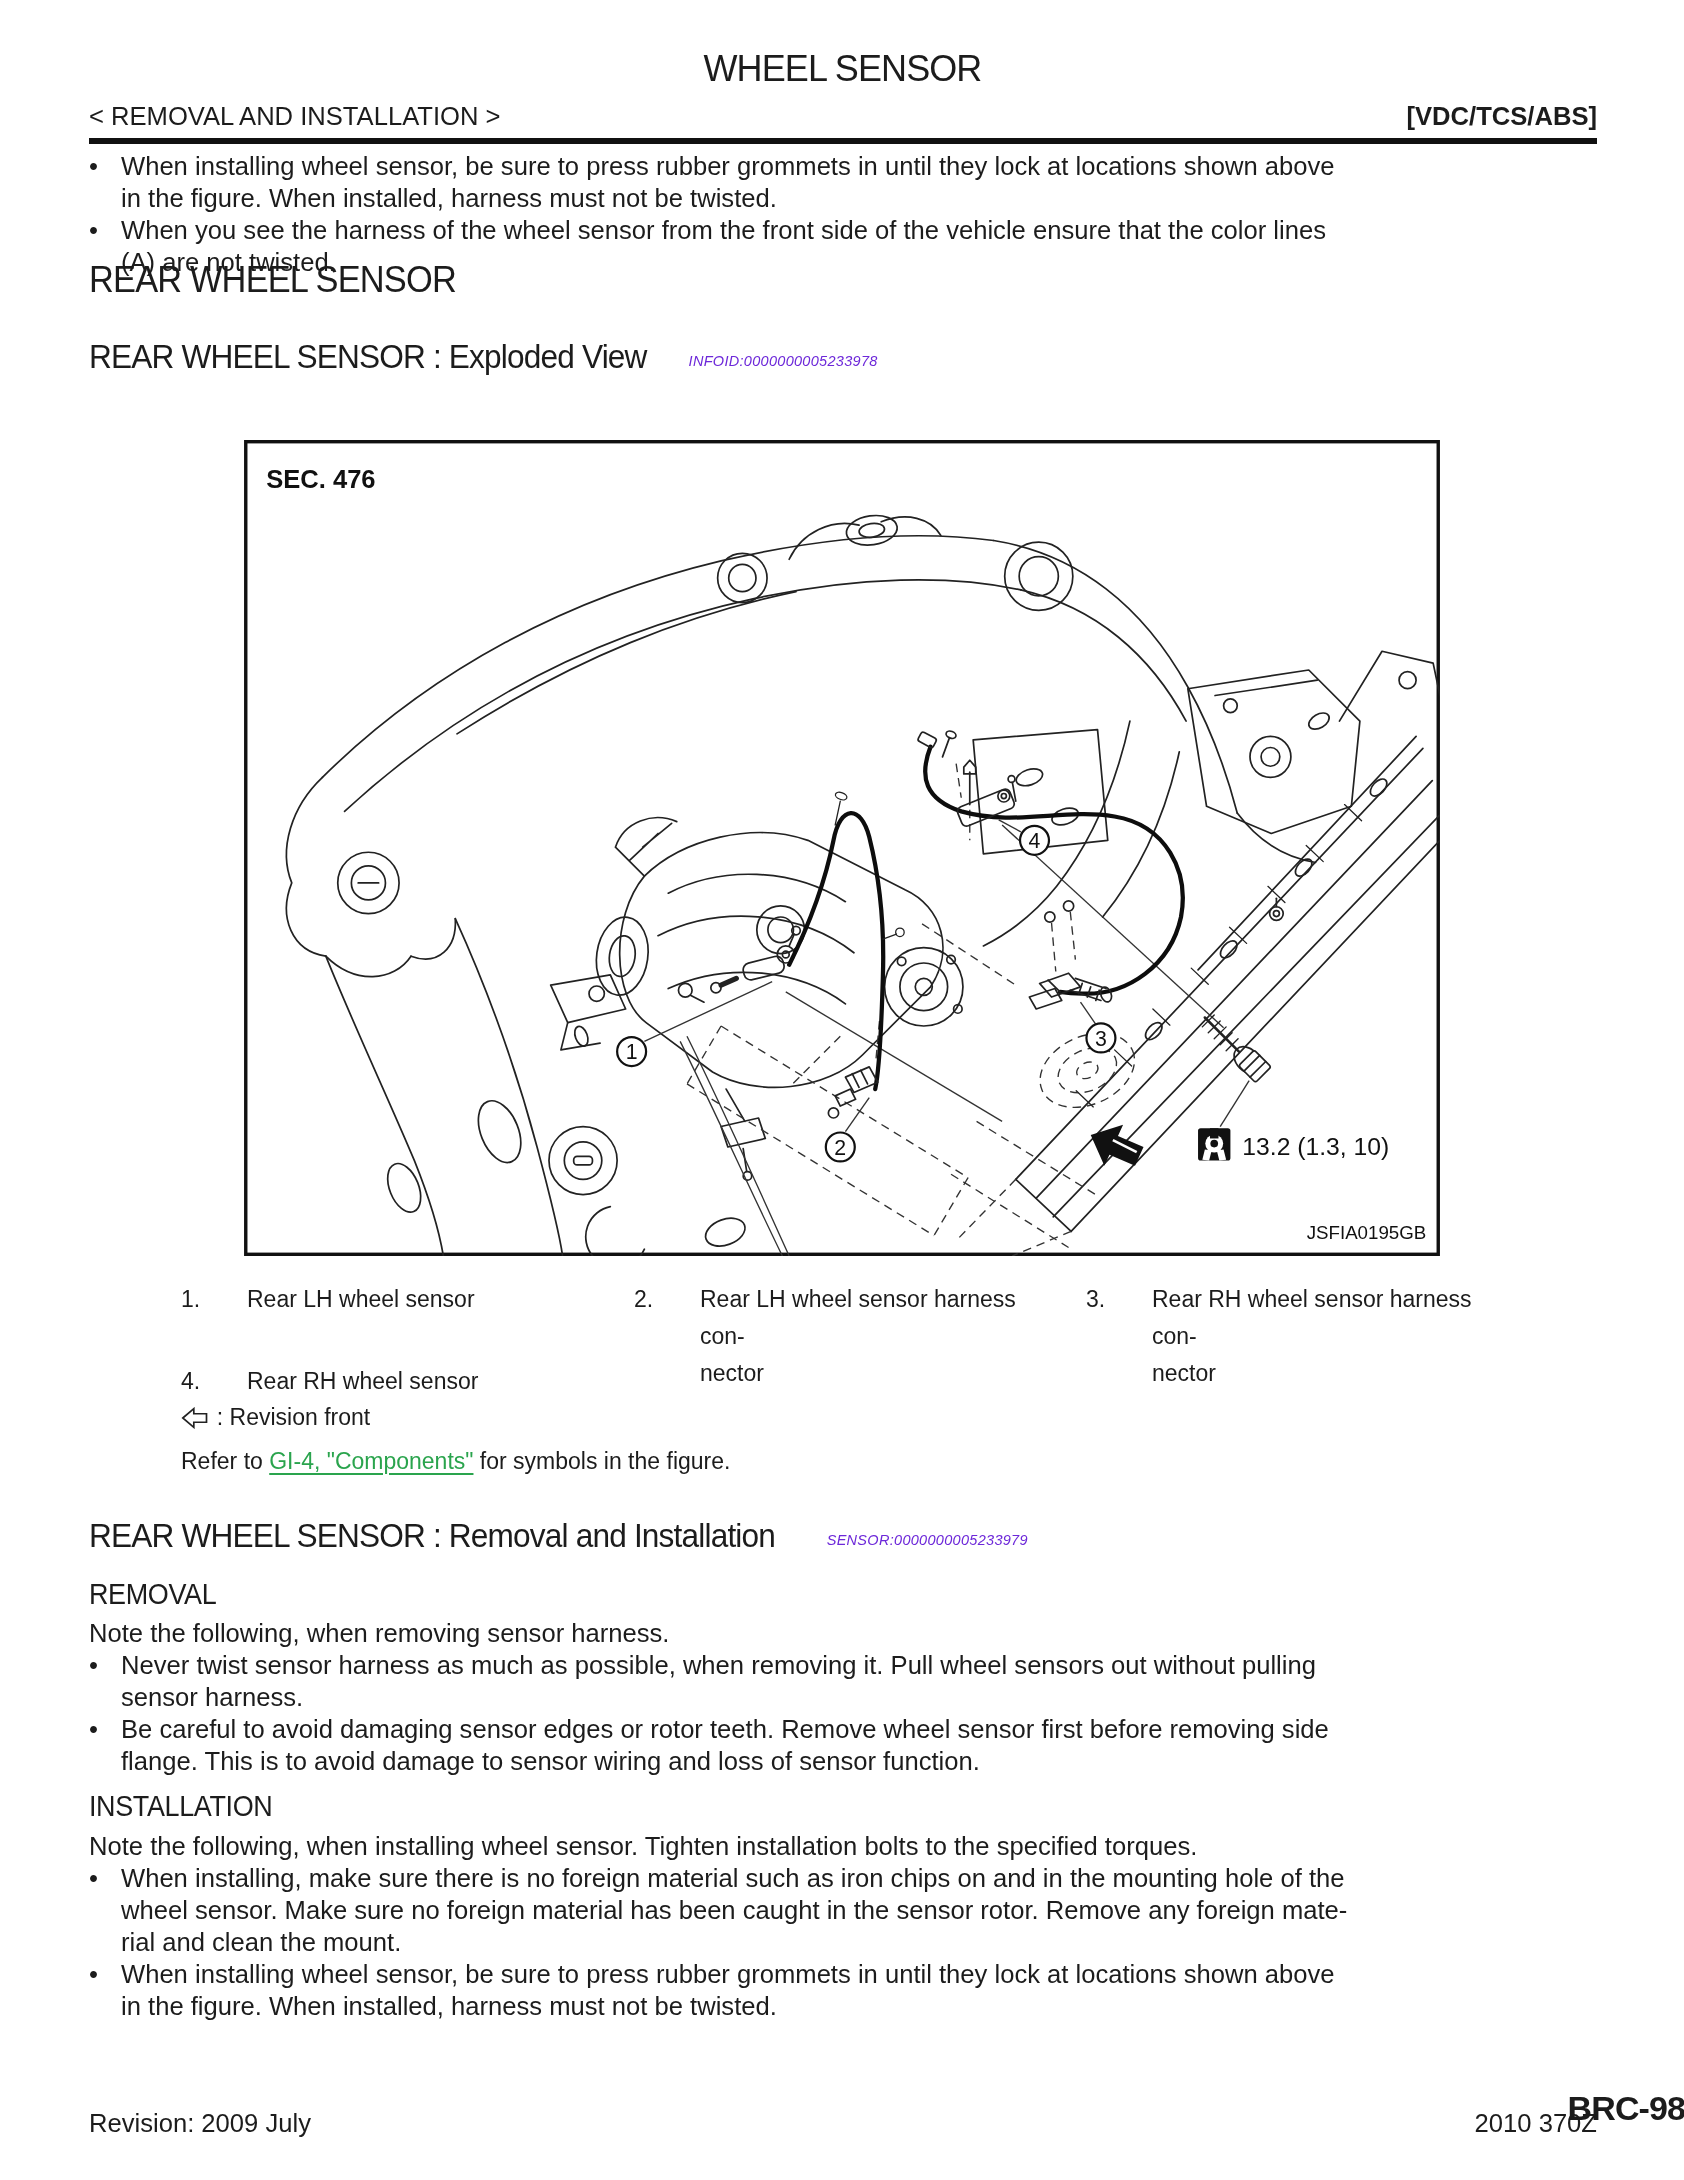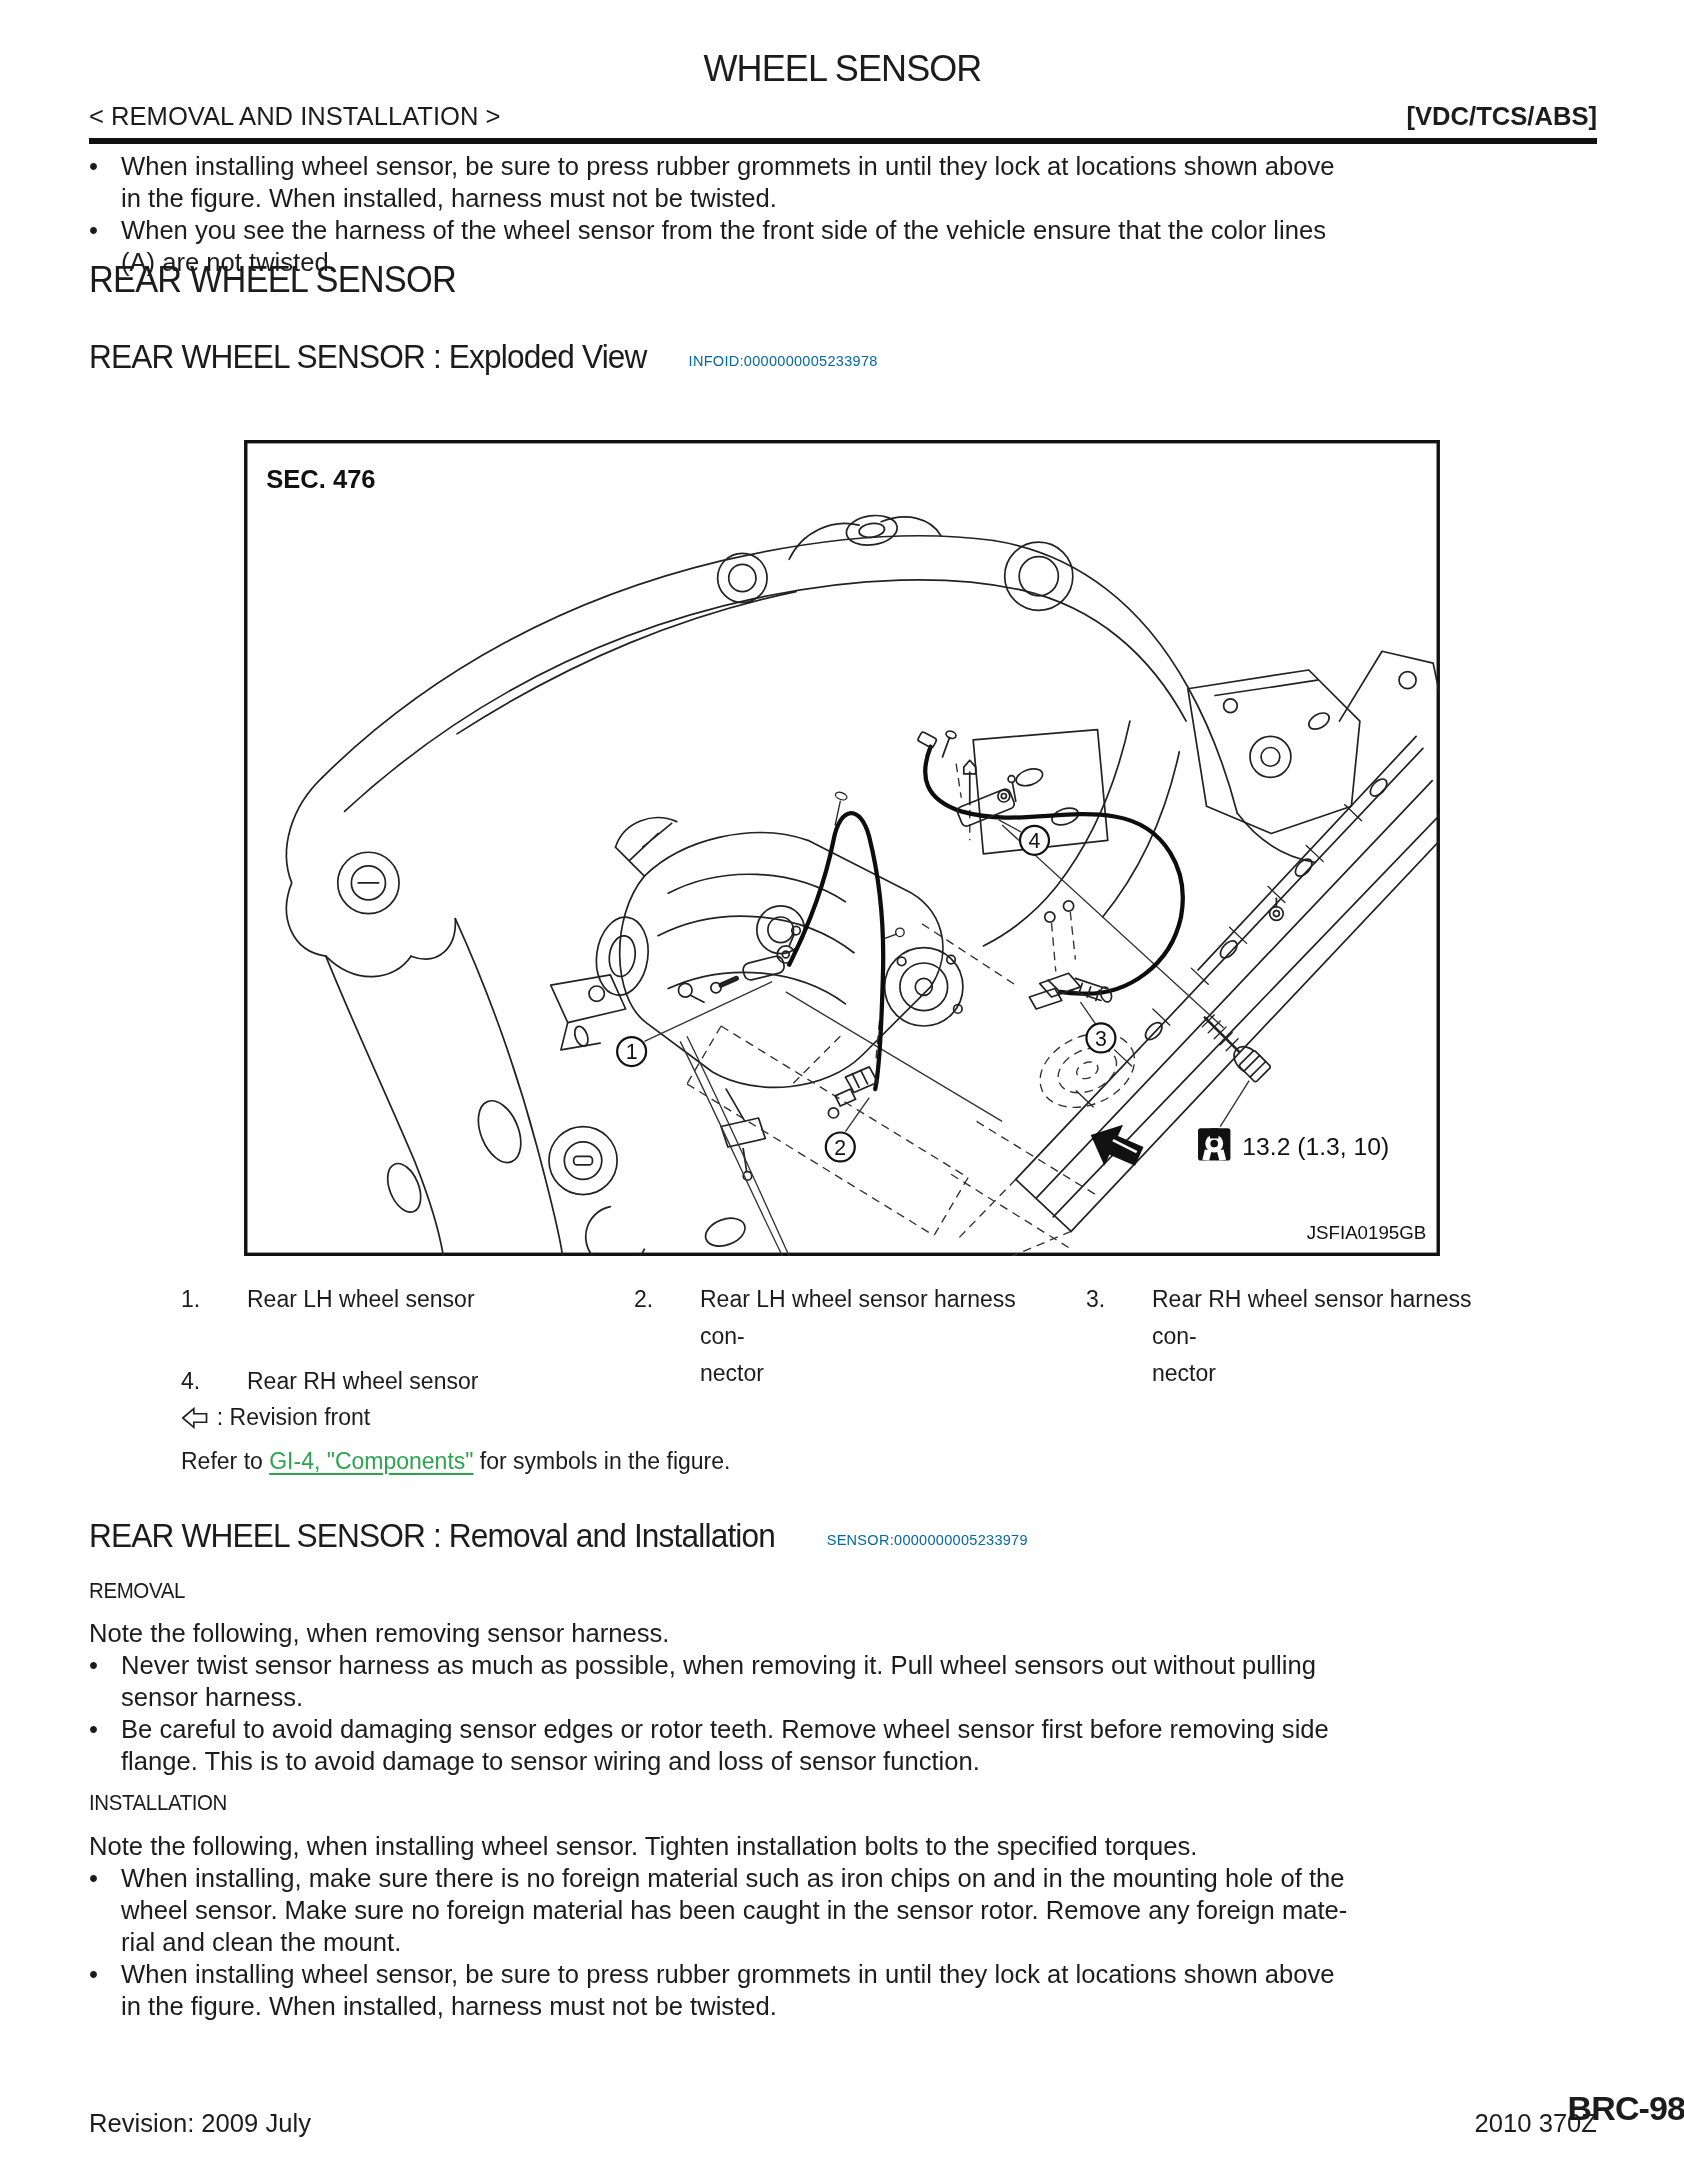--- a/index.html
+++ b/index.html
@@ -15,34 +15,34 @@
   .top-rule{top:138px;left:89px;right:88px;height:6px;background:#111;}
   .bullets{left:89px;right:88px;font-size:25.6px;line-height:32px;}
   .bullet-row{display:flex;}
   .bullet-dot{width:32px;flex:none;}
   .bullet-text{flex:1;white-space:pre-line;}
   .h-big{left:89px;font-size:37px;letter-spacing:-0.9px;}
   .h-row{left:89px;right:88px;display:flex;justify-content:flex-start;
       align-items:flex-end;}
   .h-med{font-size:34px;letter-spacing:-0.9px;}
   .cond{display:inline-block;transform:scaleX(0.93);transform-origin:0 50%;white-space:nowrap;}
-  .infoid{font-size:14.5px;color:#0369a1;letter-spacing:0.3px;
+  .infoid{font-size:14.5px;font-style:italic;color:#6d28d9;letter-spacing:0.3px;
       padding-bottom:6.8px;}
   .figure{top:440px;left:244px;width:1196px;height:816px;}
   .legend{top:1281px;left:181px;right:90px;font-size:23px;line-height:37px;}
   .legend-row2{top:1363px;}
   .legend-item{position:absolute;top:0;display:flex;}
   .legend-num{width:48px;flex:none;}
   .legend-label{white-space:pre-line;margin-left:18px;}
   .vfront{top:1404px;left:181px;display:flex;align-items:center;gap:6.8px;
       font-size:23px;}
   .refer{top:1448px;left:181px;font-size:23px;}
   .link{color:#2aa44d;text-decoration:underline;text-underline-offset:4.3px;
       text-decoration-thickness:1.7px;cursor:pointer;}
-  .h-sub{left:89px;font-size:22px;letter-spacing:-0.4px;}
+  .h-sub{left:89px;font-size:29px;letter-spacing:-0.4px;}
   .note{left:89px;right:88px;font-size:25.6px;line-height:32px;}
   .footer-left{top:2109px;left:89px;font-size:25.6px;}
   .footer-center{top:2089px;left:0;width:100%;text-align:right;font-size:34px;
       font-weight:bold;letter-spacing:-0.9px;}
   .footer-right{top:2109px;right:88px;font-size:25.6px;}
   svg text{font-family:"Liberation Sans", sans-serif;fill:#111;}
   .sk{stroke:#222;stroke-width:2;fill:none;stroke-linecap:round;stroke-linejoin:round;}
   .sk15{stroke:#222;stroke-width:1.5;fill:none;stroke-linecap:round;stroke-linejoin:round;}
   .harness{stroke:#0d0d0d;stroke-width:5;fill:none;stroke-linecap:round;}
   .dash{stroke:#333;stroke-width:1.6;fill:none;stroke-dasharray:10 7;}

